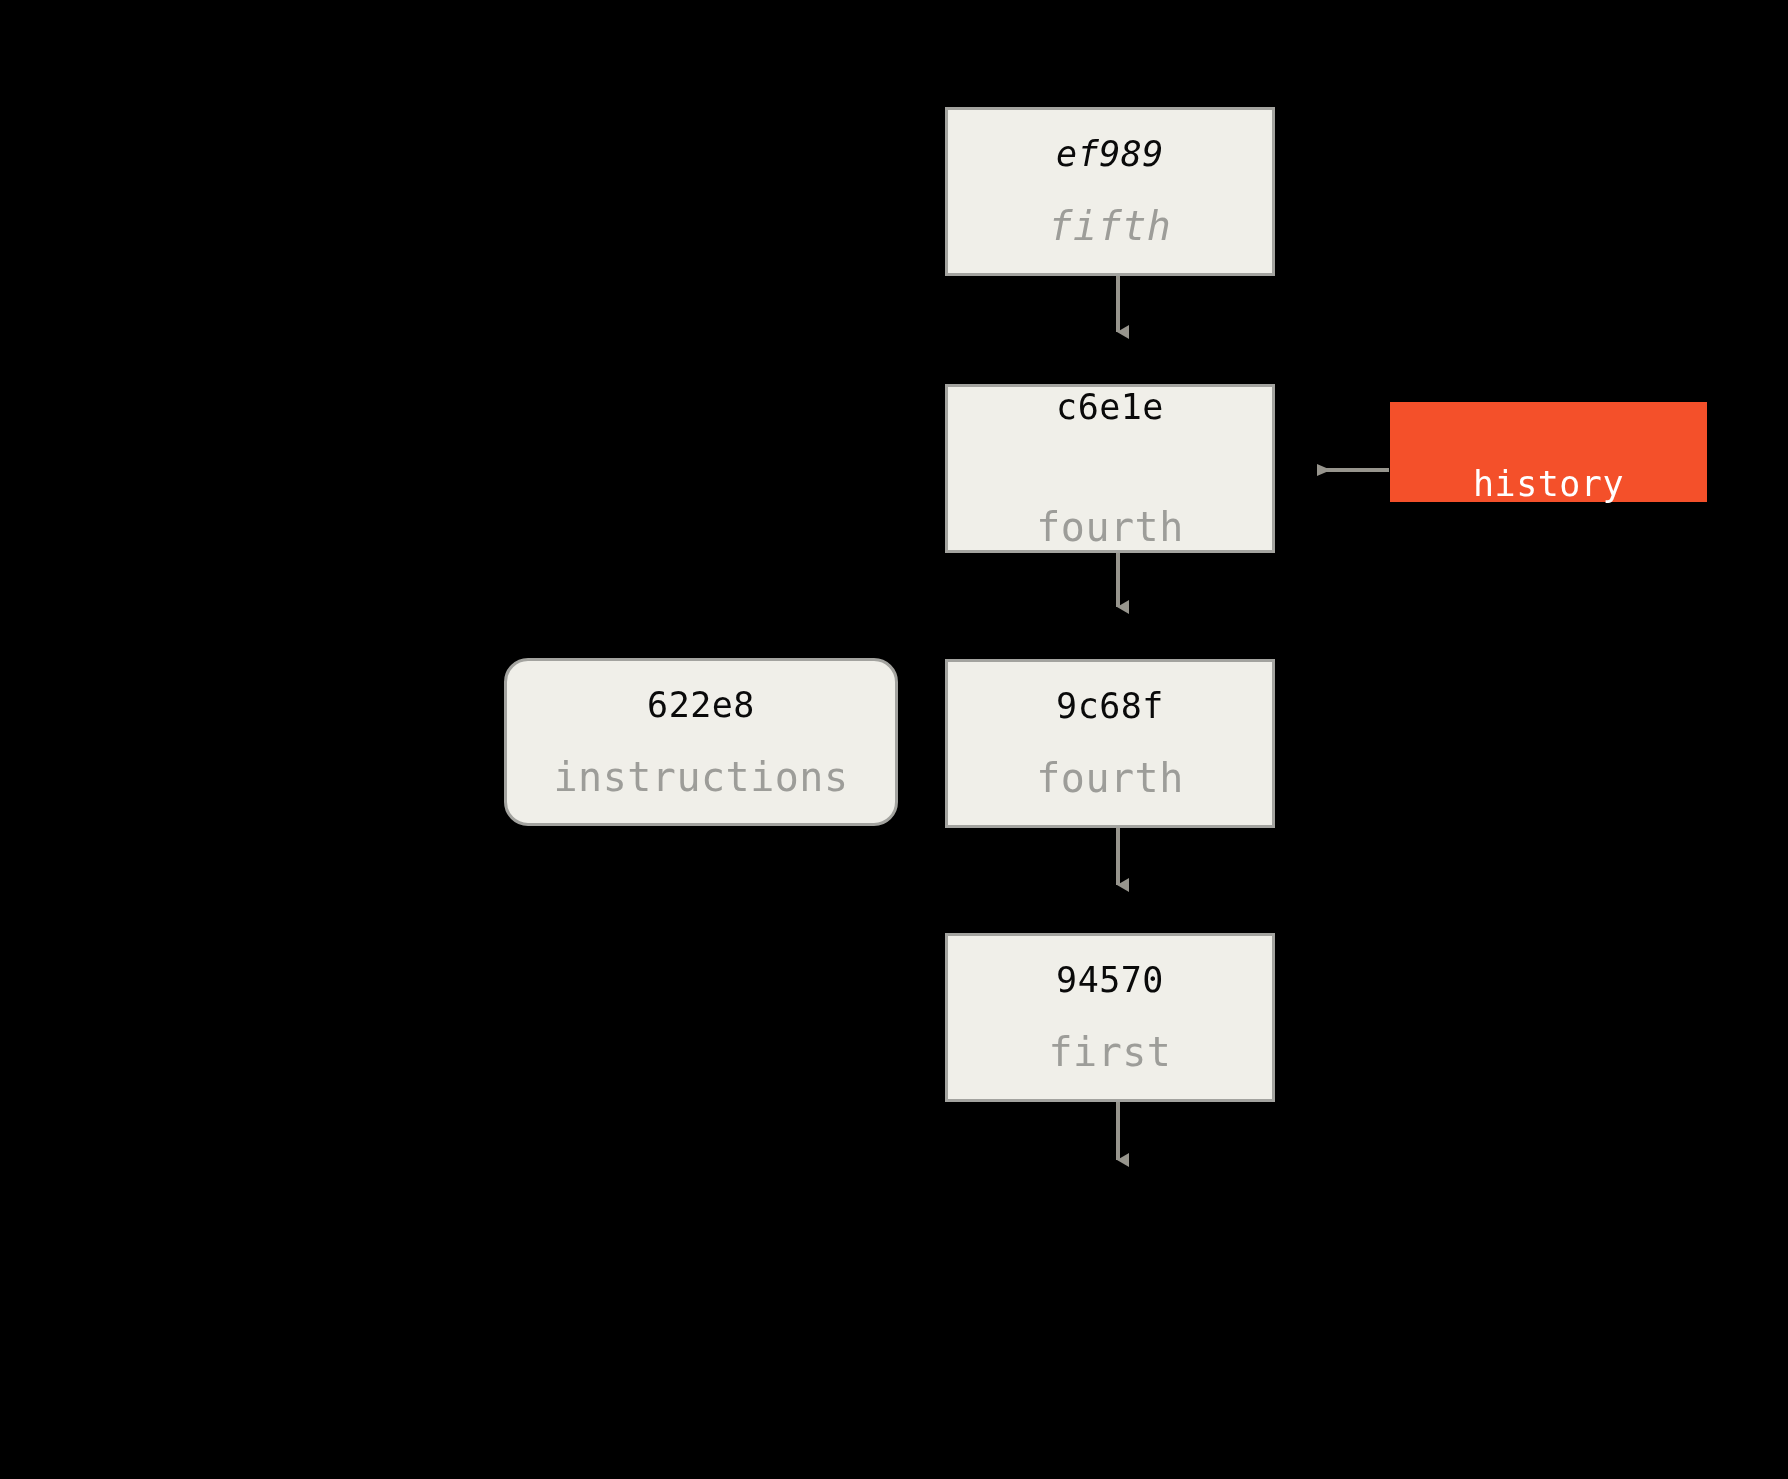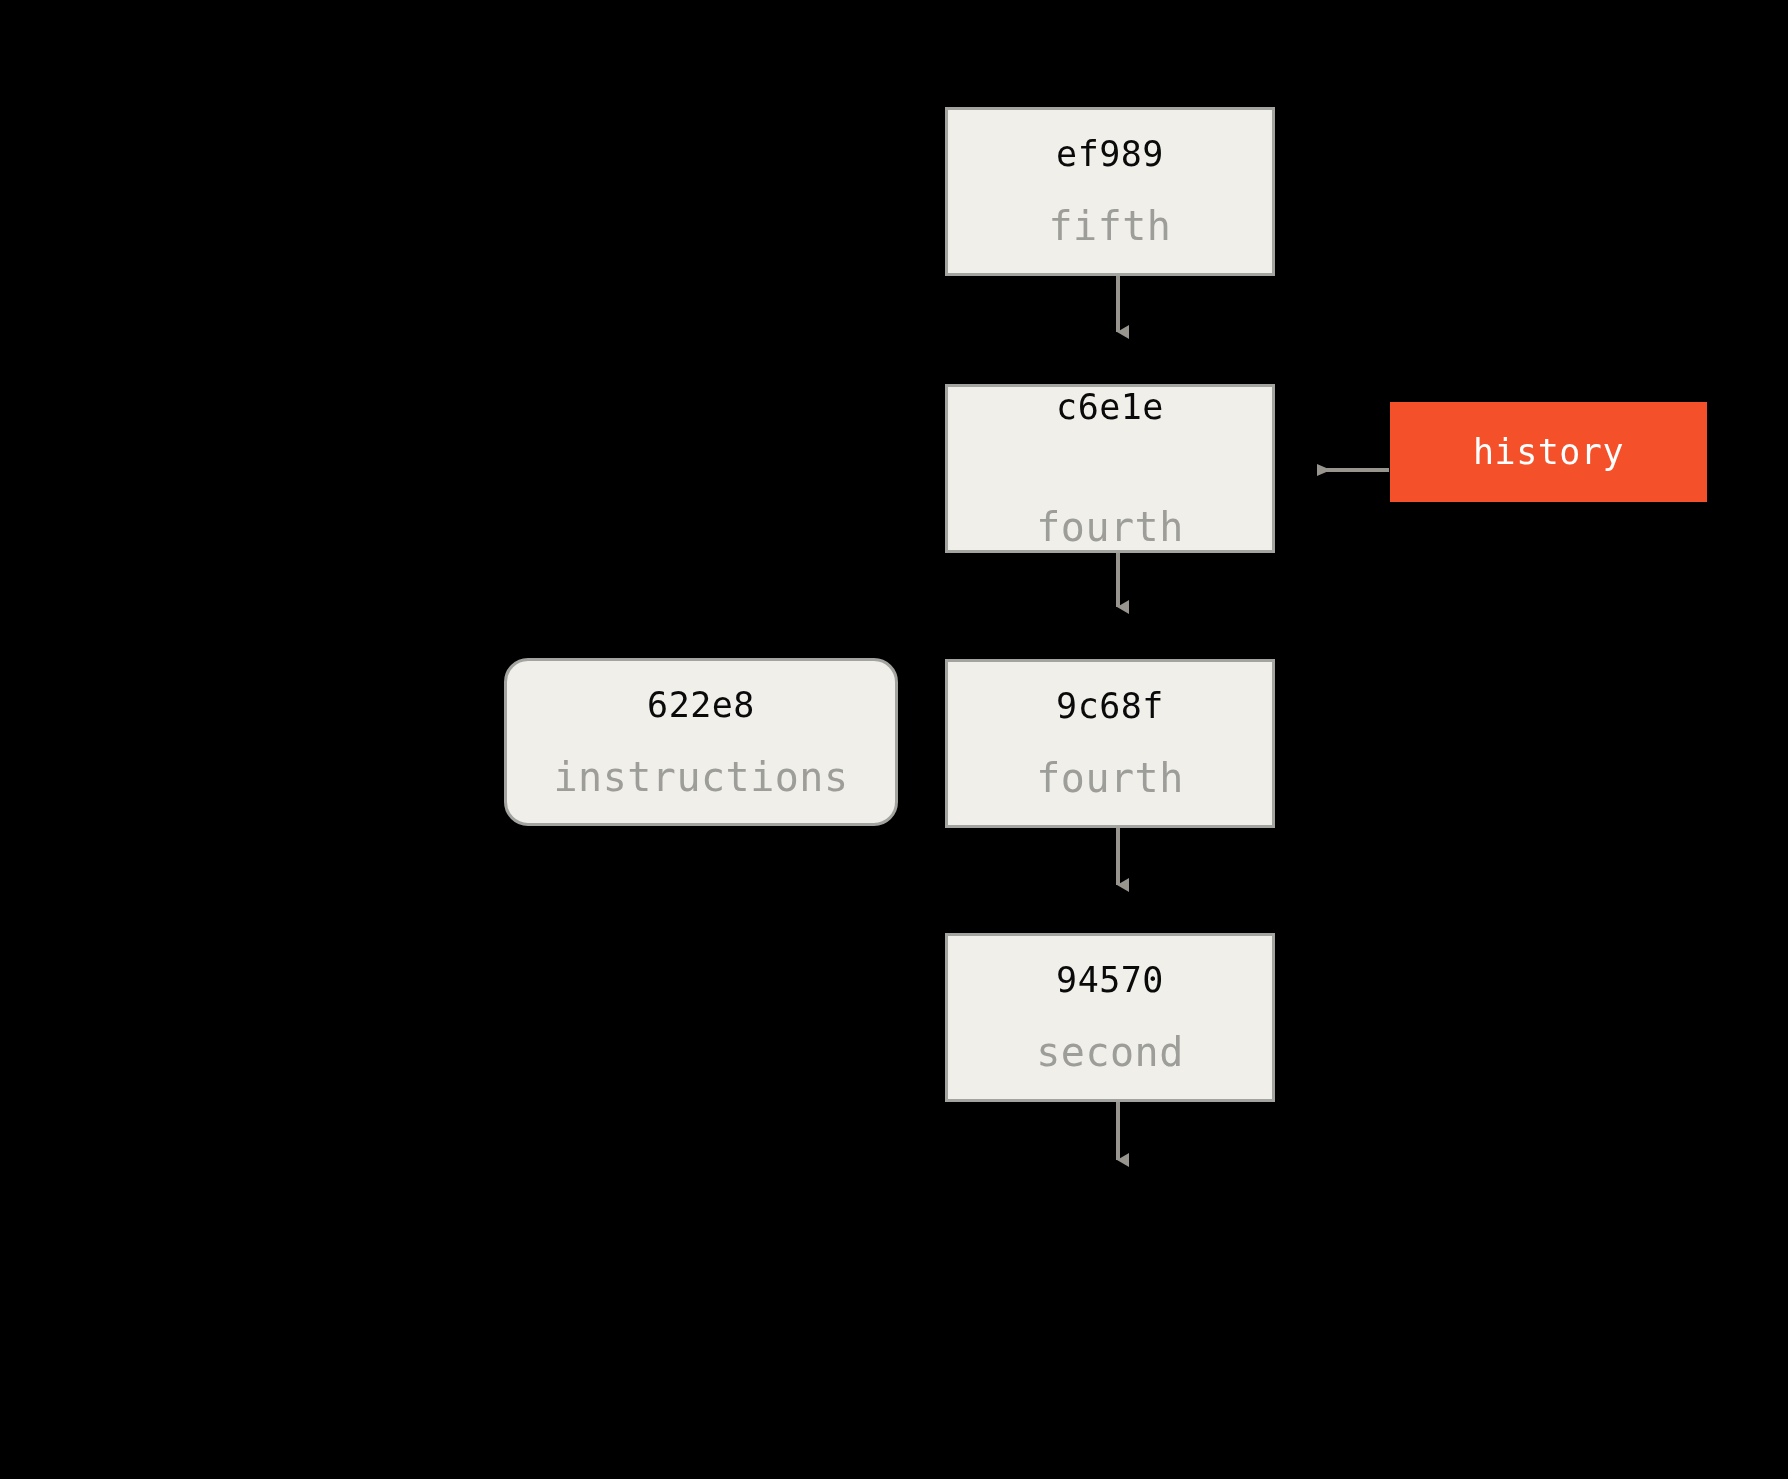--- a/index.html
+++ b/index.html
@@ -51,21 +51,21 @@
     color: #9d9d99;
     letter-spacing: 0.5px;
   }
 
   
   .ref-label {
     position: absolute;
     box-sizing: border-box;
     background: #f4502a;
     display: flex;
-    align-items: center;
+    align-items: flex-end;
     justify-content: center;
     z-index: 3;
   }
   .ref-label-text {
     font-family: "DejaVu Sans Mono", "Liberation Mono", monospace;
     font-size: 35px;
     line-height: 1;
     color: #ffffff;
     letter-spacing: 0.5px;
   }
@@ -97,21 +97,21 @@
 
     <line x1="1118" y1="553" x2="1118" y2="607" stroke="#97958d" stroke-width="4" marker-end="url(#arrowhead-down)"></line>
 
     <line x1="1118" y1="828" x2="1118" y2="885" stroke="#97958d" stroke-width="4" marker-end="url(#arrowhead-down)"></line>
 
     <line x1="1118" y1="1102" x2="1118" y2="1160" stroke="#97958d" stroke-width="4" marker-end="url(#arrowhead-down)"></line>
 
     <line x1="1389" y1="470" x2="1318" y2="470" stroke="#97958d" stroke-width="4" marker-end="url(#arrowhead-left)"></line>
   </svg>
 
-  <div class="commit-node" style="left:945px; top:107px; width:330px; height:169px;">
+  <div class="commit-node" style="left:945px; top:107px; width:330px; height:169px;font-style:italic;">
     <div class="commit-hash">ef989</div>
     <div class="commit-message">fifth</div>
   </div>
 
   <div class="commit-node" style="left:945px; top:384px; width:330px; height:169px;gap:48px;">
     <div class="commit-hash">c6e1e</div>
     <div class="commit-message">fourth</div>
   </div>
 
   <div class="commit-node" style="left:504px; top:658px; width:394px; height:168px;border-radius:24px;">
@@ -119,21 +119,21 @@
     <div class="commit-message">instructions</div>
   </div>
 
   <div class="commit-node" style="left:945px; top:659px; width:330px; height:169px;justify-content:center;">
     <div class="commit-hash">9c68f</div>
     <div class="commit-message">fourth</div>
   </div>
 
   <div class="commit-node" style="left:945px; top:933px; width:330px; height:169px;">
     <div class="commit-hash">94570</div>
-    <div class="commit-message">second</div>
+    <div class="commit-message">first</div>
   </div>
 
 
   <div class="ref-label" style="left:1390px; top:402px; width:317px; height:100px;">
     <div class="ref-label-text">history</div>
   </div>
 
 </div>
 
 </body></html>

